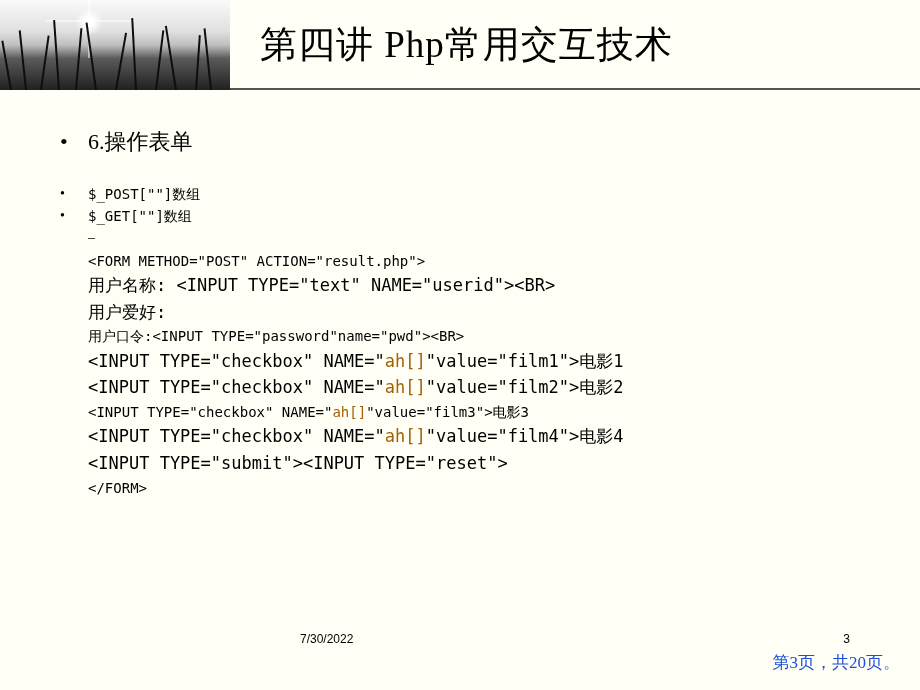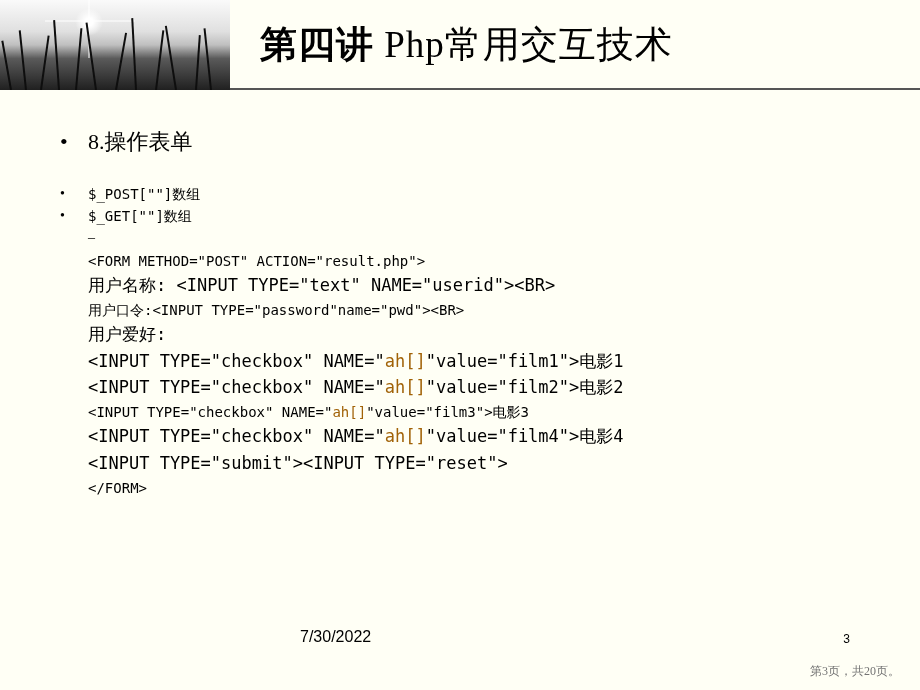--- a/index.html
+++ b/index.html
@@ -61,21 +61,21 @@
   .title-area {
     flex: 1;
     padding-left: 30px;
   }
   .title {
     font-size: 37px;
     color: #000;
     font-weight: normal;
     letter-spacing: 1px;
   }
-  .title .bold { font-weight: bold; margin-top: 45px; }
+  .title .bold { font-weight: normal; margin-top: 45px; }
   .title-rule {
     position: absolute;
     left: 230px;
     right: 0;
     bottom: 0;
     height: 2px;
     background: #555;
   }
   .content {
     padding: 36px 50px 0 60px;
@@ -101,38 +101,38 @@
   .code-line {
     font-family: "SimSun", "宋体", monospace;
   }
   .hl { color: #a16207; }
   .sz13 { font-size: 14px; }
   .sz15 { font-size: 17px; }
   .footer-date {
     position: absolute;
     bottom: 44px;
     left: 300px;
-    font-size: 16px;
+    font-size: 12px;
     font-family: Arial, sans-serif;
     color: #000;
   }
   .footer-num {
     position: absolute;
     bottom: 44px;
     right: 70px;
     font-size: 12px;
     font-family: Arial, sans-serif;
     color: #000;
   }
   .footer-page {
     position: absolute;
-    bottom: 10px;
+    bottom: 16px;
     right: 20px;
-    font-size: 12px;
-    color: #737373;
+    font-size: 17px;
+    color: #1d4ed8;
   }
 </style>
 </head>
 <body>
 
 <div class="header">
   <div class="header-image">
     <div class="sun"></div>
     <div class="grass">
       <div class="stalk" style="left:10px;height:50px;transform:rotate(-10deg)"></div>
@@ -154,44 +154,44 @@
       <span class="bold">第四讲</span><span> Php常用交互技术</span>
     </h1>
   </div>
   <div class="title-rule"></div>
 </div>
 
 <div class="content">
 
   <div class="row sec1">
     <div class="bullet-col">•</div>
-    <div>8.操作表单</div>
+    <div>6.操作表单</div>
   </div>
 
   <div class="row sz13">
     <div class="bullet-col">•</div>
     <div class="code-line">$_POST[""]数组</div>
   </div>
 
   <div class="row sz13">
     <div class="bullet-col">•</div>
     <div class="code-line">$_GET[""]数组</div>
   </div>
 
   <div class="row sz13 indent1">
     <div class="bullet-col">–</div>
   </div>
 
   <div class="row sz13 indent1 code-line">&lt;FORM METHOD="POST" ACTION="result.php"&gt;</div>
 
   <div class="row sz15 indent1 code-line">用户名称: &lt;INPUT TYPE="text" NAME="userid"&gt;&lt;BR&gt;</div>
 
+  <div class="row sz15 indent1 code-line">用户爱好:</div>
+
   <div class="row sz13 indent1 code-line">用户口令:&lt;INPUT TYPE="password"name="pwd"&gt;&lt;BR&gt;</div>
-
-  <div class="row sz15 indent1 code-line">用户爱好:</div>
 
   <div class="row sz15 indent1 code-line">
     <span>&lt;INPUT TYPE="checkbox" NAME="</span>
       <span class="hl">ah[]</span>
       <span>"value="film1"&gt;电影1</span>
   </div>
 
   <div class="row sz15 indent1 code-line">
     <span>&lt;INPUT TYPE="checkbox" NAME="</span>
       <span class="hl">ah[]</span>

